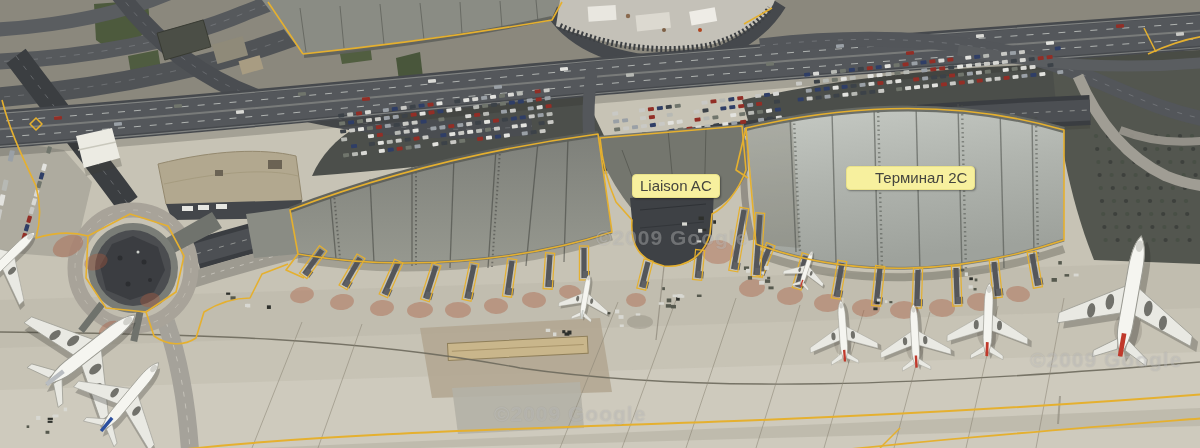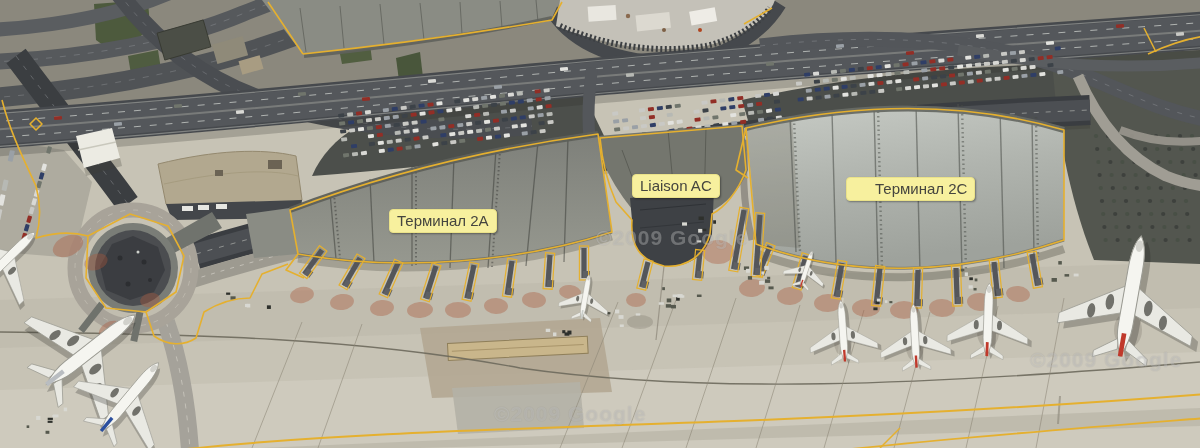--- a/index.html
+++ b/index.html
@@ -1017,20 +1017,19 @@
     <path d="M303,54 C380,46 470,34 552,20 L562,2"></path>
     <path d="M744,24 L772,8"></path>
     <path d="M1148,54 C1170,44 1190,38 1206,36"></path>
     <path d="M1144,28 L1156,52"></path>
     <path d="M178,450 C340,432 560,428 760,420 C960,412 1104,402 1206,394" stroke-width="2"></path>
     <path d="M842,450 C950,438 1080,428 1206,418" stroke-width="1.8"></path>
     <path d="M880,448 L900,428" stroke-width="1.5"></path>
   </g>
 </svg>
 
-<div class="map-label" style="left: 389px; top: 209px;">Терминал 2A</div>
 <div class="map-label" style="left: 632px; top: 174px;">Liaison AC</div>
-<div class="map-label" style="left: 846px; top: 177px; padding-left: 28px;">Терминал 2C</div>
+<div class="map-label" style="left: 846px; top: 166px; padding-left: 28px;">Терминал 2C</div>
 
 <div class="watermark" style="left: 596px; top: 226px;">©2009 Google</div>
 <div class="watermark" style="left: 494px; top: 402px;">©2009 Google</div>
 <div class="watermark" style="left: 1030px; top: 348px;">©2009 Google</div>
 </div>
 
 </body></html>

